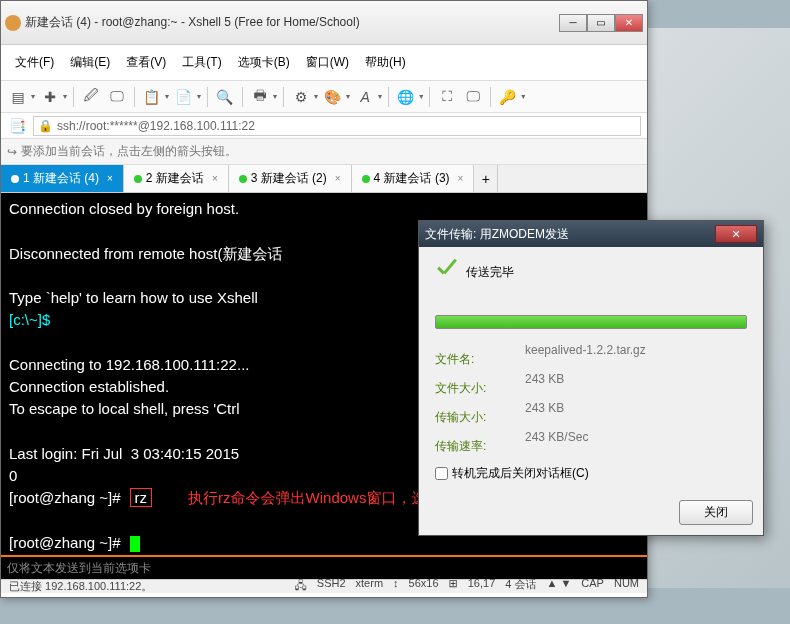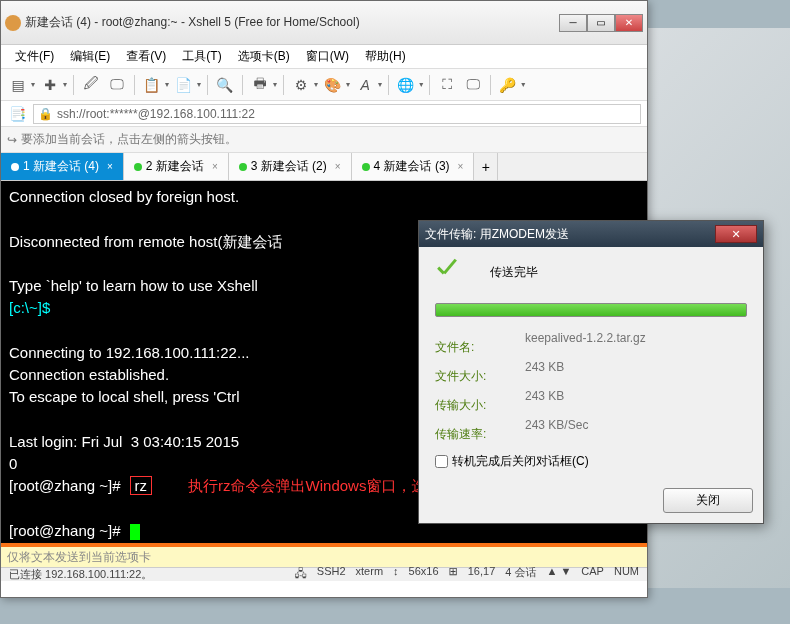--- a/index.html
+++ b/index.html
@@ -7,21 +7,21 @@
 
 .window { position: absolute; left: 0; top: 0; width: 648px; height: 598px; background: #fff; border: 1px solid #6a6a6a; box-shadow: 2px 2px 8px rgba(0,0,0,0.3); }
 
 .titlebar { height: 44px; background: linear-gradient(#f8f8f8,#e6e6e6); display: flex; align-items: center; padding: 0 4px; border-bottom: 1px solid #ccc; }
 .titlebar .app-icon { width: 16px; height: 16px; background: #d94; border-radius: 50%; margin-right: 4px; }
 .titlebar .title { font-size: 12px; flex: 1; color: #333; }
 .winbtns { display: flex; gap: 0; }
 .winbtn { width: 28px; height: 18px; border: 1px solid #888; background: linear-gradient(#f4f4f4,#d8d8d8); font-size: 10px; display: flex; align-items: center; justify-content: center; cursor: pointer; }
 .winbtn.close { background: linear-gradient(#e88,#c44); color: #fff; }
 
-.menubar { height: 24px; display: flex; align-items: center; padding: 0 6px; font-size: 12px; border-bottom: 1px solid #ddd; }
+.menubar { height: 36px; display: flex; align-items: center; padding: 0 6px; font-size: 12px; border-bottom: 1px solid #ddd; }
 .menubar div { padding: 2px 8px; cursor: pointer; }
 
 .toolbar { height: 32px; display: flex; align-items: center; padding: 0 6px; gap: 4px; border-bottom: 1px solid #ddd; background: #fafafa; }
 .tb-btn { width: 22px; height: 22px; display: flex; align-items: center; justify-content: center; cursor: pointer; border-radius: 2px; font-size: 14px; color: #555; }
 .tb-sep { width: 1px; height: 20px; background: #ccc; margin: 0 2px; }
 .drop { font-size: 8px; color: #666; margin-left: -2px; }
 
 .addressbar { height: 26px; display: flex; align-items: center; padding: 0 6px; gap: 4px; border-bottom: 1px solid #ddd; }
 .addr-input { flex: 1; height: 20px; border: 1px solid #ccc; padding: 0 4px; font-size: 12px; background: #fff; display: flex; align-items: center; color: #666; }
 .addr-input .lock { color: #888; margin-right: 4px; }
@@ -37,43 +37,43 @@
 .tab .x { margin-left: 8px; font-size: 10px; color: #888; }
 .tab.active .x { color: #fff; }
 .tab-add { width: 24px; display: flex; align-items: center; justify-content: center; font-size: 14px; cursor: pointer; border-right: 1px solid #ccc; }
 
 .terminal { height: 362px; background: #000; color: #fff; font-family: "Consolas","Courier New",monospace; font-size: 15px; padding: 6px 8px; line-height: 1.35; white-space: pre; overflow: hidden; }
 .terminal .cyan { color: #0ff; }
 .terminal .red { color: #f33; }
 .terminal .box { border: 1px solid #f33; padding: 0 4px; }
 .terminal .cursor { display:inline-block; width: 10px; height: 16px; background: #0f0; vertical-align: middle; }
 
-.textbar { height: 24px; border-top: 4px solid #f97316; display: flex; align-items: center; padding: 0 6px; font-size: 12px; color: #888; background: #fef9c3; }
+.textbar { height: 24px; border-top: 2px solid #f97316; display: flex; align-items: center; padding: 0 6px; font-size: 12px; color: #888; background: #000000; }
 
 .statusbar { height: 14px; border-top: 1px solid #ccc; display: flex; align-items: center; padding: 0 8px; font-size: 11px; color: #444; background: #f0f0f0; justify-content: space-between; }
 .statusbar .sb-seg { display: flex; gap: 10px; }
 
 
 .dialog { position: absolute; left: 418px; top: 220px; width: 346px; background: #f0f0f0; border: 1px solid #555; box-shadow: 3px 3px 12px rgba(0,0,0,0.4); }
 .dlg-title { height: 26px; background: linear-gradient(#4a5a6a,#2a3a4a); color: #fff; font-size: 12px; display: flex; align-items: center; padding: 0 6px; }
 .dlg-title .t { flex: 1; }
 .dlg-title .close { width: 42px; height: 18px; background: linear-gradient(#d66,#a33); border: 1px solid #722; display: flex; align-items: center; justify-content: center; font-size: 11px; cursor: pointer; }
 .dlg-body { padding: 14px 16px 12px; font-size: 12px; }
-.dlg-status { display: flex; align-items: center; gap: 27px; margin-bottom: 20px; }
+.dlg-status { display: flex; align-items: center; gap: 3px; margin-bottom: 32px; }
 .check { width: 28px; height: 22px; position: relative; }
 .check::before { content:""; position:absolute; left:2px; top:8px; width:8px; height:3px; background:#6b3; transform:rotate(45deg); }
 .check::after { content:""; position:absolute; left:6px; top:4px; width:18px; height:3px; background:#6b3; transform:rotate(-50deg); }
 .progress { height: 14px; border: 1px solid #888; background: linear-gradient(#7d5,#4b2); border-radius: 2px; margin-bottom: 14px; }
 .info-row { display: flex; margin: 4px 0; }
 .info-row .lbl { width: 90px; color: #4d7c0f; margin-top: 8px; }
 .info-row .val { color: #737373; }
 .chk-row { display:flex; align-items:center; margin-top:10px; gap:4px; }
 .chk-row input { width:13px; height:13px; }
 .dlg-foot { padding: 6px 10px 10px; display:flex; justify-content:flex-end; }
-.dlg-btn { padding: 3px 32px; font-size:12px; border:1px solid #888; background:linear-gradient(#fdfdfd,#e2e2e2); cursor:pointer; border-radius:3px; }
+.dlg-btn { padding: 3px 24px; font-size:12px; border:1px solid #888; background:linear-gradient(#fdfdfd,#e2e2e2); cursor:pointer; border-radius:3px; }
 
 .bg-face { position:absolute; right:0; top:28px; width:160px; height:560px; background:linear-gradient(135deg,#d8dde0,#b8c4c8); z-index:-1; }
 </style>
 </head>
 <body>
 
 <div class="bg-face"></div>
 
 <div class="window">
 

